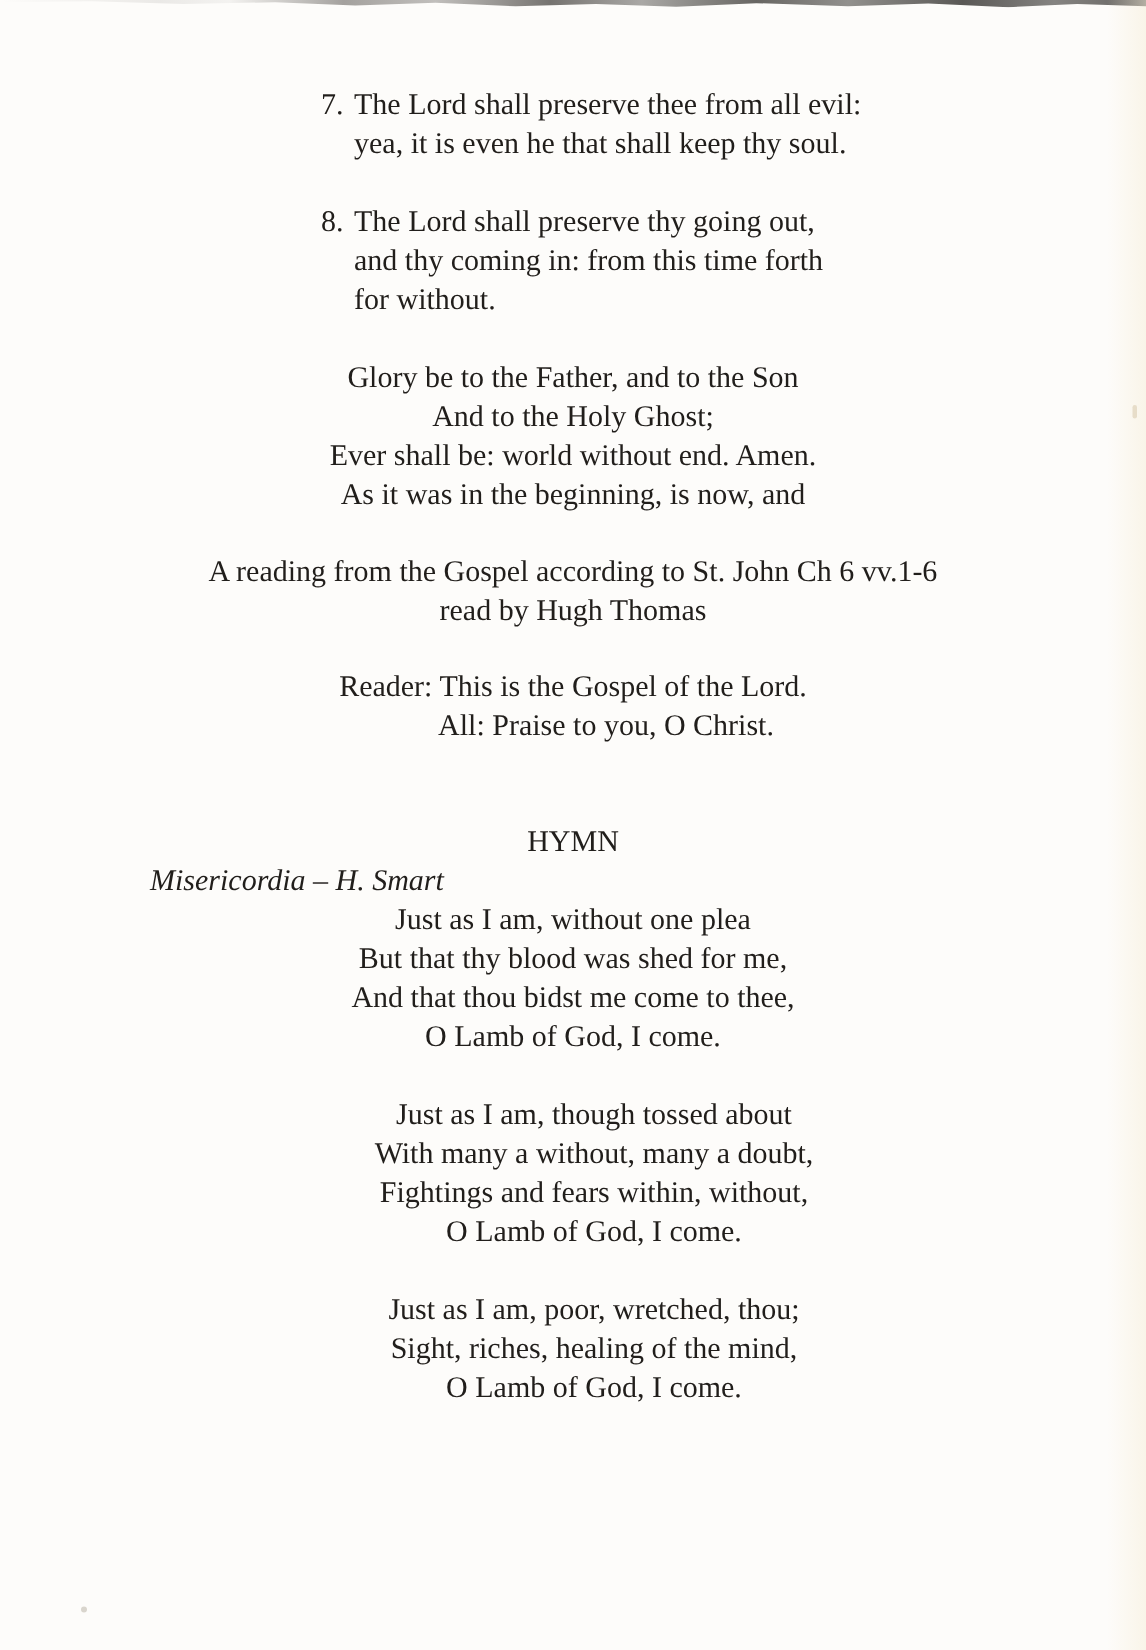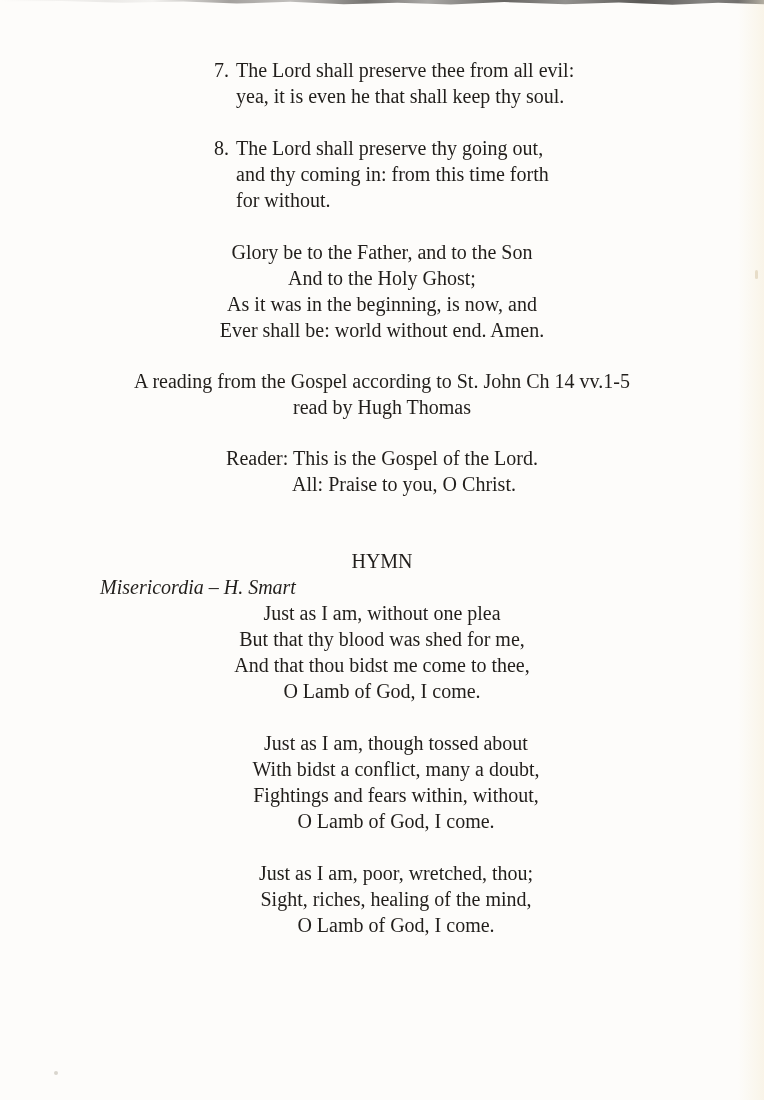--- a/index.html
+++ b/index.html
@@ -80,26 +80,26 @@
         <div class="line">The Lord shall preserve thy going out,</div>
         <div class="line">and thy coming in: from this time forth</div>
         <div class="line">for without.</div>
       </span>
     </div>
   </section>
 
   <section class="gloria centered">
     <div class="line">Glory be to the Father, and to the Son</div>
     <div class="line">And to the Holy Ghost;</div>
+    <div class="line">Ever shall be: world without end. Amen.</div>
     <div class="line">As it was in the beginning, is now, and</div>
-    <div class="line">Ever shall be: world without end. Amen.</div>
   </section>
 
   <section class="reading centered">
-    <div class="line">A reading from the Gospel according to St. John Ch 14 vv.1-5</div>
+    <div class="line">A reading from the Gospel according to St. John Ch 6 vv.1-6</div>
     <div class="line">read by Hugh Thomas</div>
   </section>
 
   <section class="responses centered">
     <div class="line">Reader: This is the Gospel of the Lord.</div>
     <div class="line bold">All: Praise to you, O Christ.</div>
   </section>
 
 
   <section>
@@ -108,21 +108,21 @@
 
     <div class="hymn-verse">
       <div class="line">Just as I am, without one plea</div>
       <div class="line">But that thy blood was shed for me,</div>
       <div class="line">And that thou bidst me come to thee,</div>
       <div class="line">O Lamb of God, I come.</div>
     </div>
 
     <div class="hymn-verse">
       <div class="line">Just as I am, though tossed about</div>
-      <div class="line">With bidst a conflict, many a doubt,</div>
+      <div class="line">With many a without, many a doubt,</div>
       <div class="line">Fightings and fears within, without,</div>
       <div class="line">O Lamb of God, I come.</div>
     </div>
 
     <div class="hymn-verse">
       <div class="line">Just as I am, poor, wretched, thou;</div>
       <div class="line">Sight, riches, healing of the mind,</div>
       <div class="line">O Lamb of God, I come.</div>
     </div>
   </section>

